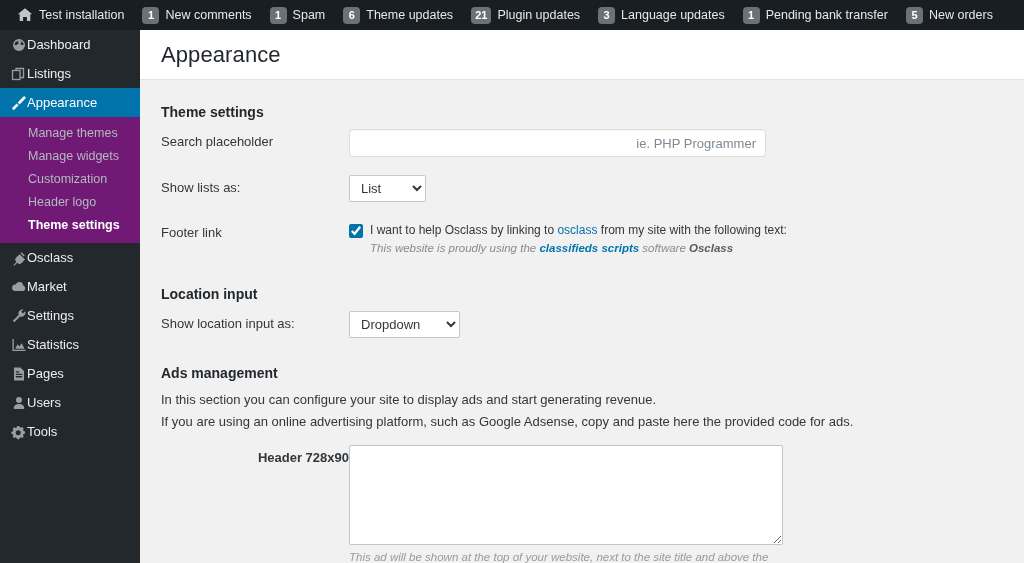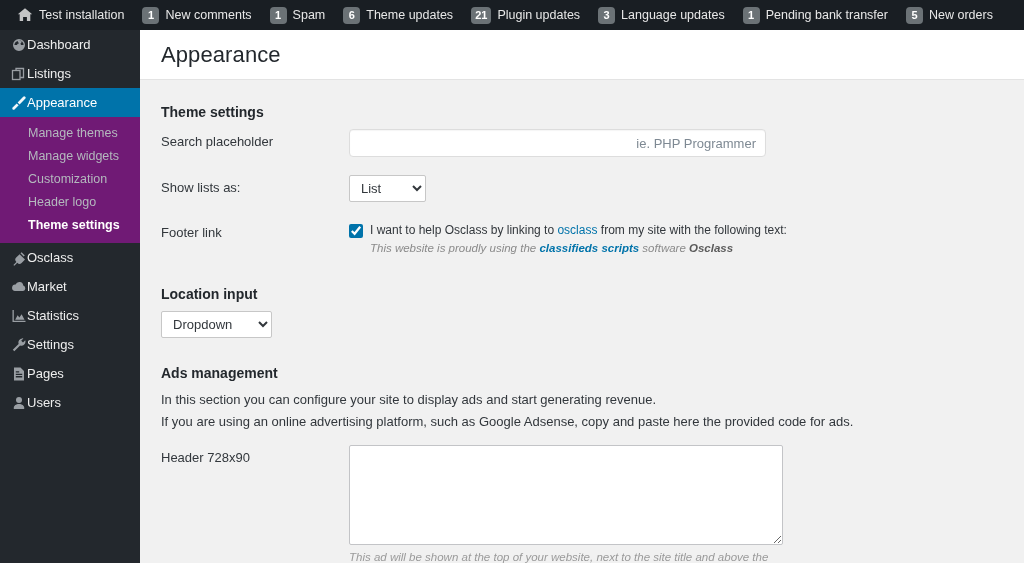--- a/index.html
+++ b/index.html
@@ -310,55 +310,63 @@
       <svg width="16" height="16" viewBox="0 0 16 16" fill="currentColor">
           <path d="M12.3 6.6a4 4 0 0 0-7.7-1A3.2 3.2 0 0 0 4 12h8.1a2.8 2.8 0 0 0 .2-5.4z"></path>
         </svg>
     </span>
     <span>Market</span>
   </div>
 
   <div class="nav-item">
     <span class="nav-icon">
       <svg width="16" height="16" viewBox="0 0 16 16" fill="currentColor">
+          <path d="M11.3 1.5a4 4 0 0 0-3.7 5.4L1.8 12.7l1.5 1.5 5.8-5.8a4 4 0 0 0 5.4-3.7c0-.5-.1-1-.3-1.4l-2.2 2.2-1.8-1.8 2.2-2.2c-.4-.2-.8-.3-1.1-.3z"></path>
+        </svg>
+    </span>
+    <span>Settings</span>
+  </div>
+
+  <div class="nav-item">
+    <span class="nav-icon">
+      <svg width="16" height="16" viewBox="0 0 16 16" fill="currentColor">
           <path d="M1.5 2v12h13v-1.3H2.8V2z"></path>
           <path d="M4.2 11.8h9.3L10.6 6.3 8.4 9.4 6.6 7.3z"></path>
         </svg>
     </span>
     <span>Statistics</span>
   </div>
 
   <div class="nav-item">
     <span class="nav-icon">
       <svg width="16" height="16" viewBox="0 0 16 16" fill="currentColor">
-          <path d="M11.3 1.5a4 4 0 0 0-3.7 5.4L1.8 12.7l1.5 1.5 5.8-5.8a4 4 0 0 0 5.4-3.7c0-.5-.1-1-.3-1.4l-2.2 2.2-1.8-1.8 2.2-2.2c-.4-.2-.8-.3-1.1-.3z"></path>
-        </svg>
-    </span>
-    <span>Settings</span>
-  </div>
-
-  <div class="nav-item">
-    <span class="nav-icon">
-      <svg width="16" height="16" viewBox="0 0 16 16" fill="currentColor">
           <path d="M3 1.5v13h10V5L9.5 1.5zm1.8 6.2h6.4V9H4.8zm0 2.4h6.4v1.3H4.8zm0-4.8h3.4v1.3H4.8z"></path>
         </svg>
     </span>
     <span>Pages</span>
   </div>
 
   <div class="nav-item">
     <span class="nav-icon">
       <svg width="16" height="16" viewBox="0 0 16 16" fill="currentColor">
           <circle cx="8" cy="5" r="3"></circle>
           <path d="M8 9c-3 0-5.2 1.7-5.2 3.8V14h10.4v-1.2C13.2 10.7 11 9 8 9z"></path>
         </svg>
     </span>
     <span>Users</span>
   </div>
 
+  <div class="nav-item">
+    <span class="nav-icon">
+      <svg width="16" height="16" viewBox="0 0 16 16" fill="currentColor">
+          <path d="M6.2 2 5.8 3.4l-1.4.6-1.3-.7-1.4 1.4.7 1.3-.6 1.4L.4 7.8v2l1.4.4.6 1.4-.7 1.3L3.1 14l1.3-.7 1.4.6.4 1.4h2l.4-1.4 1.4-.6 1.3.7 1.4-1.4-.7-1.3.6-1.4 1.4-.4v-2l-1.4-.4-.6-1.4.7-1.3-1.4-1.4-1.3.7-1.4-.6L8.2 2zm1 4.3a2.5 2.5 0 1 1 0 5 2.5 2.5 0 0 1 0-5z"></path>
+        </svg>
+    </span>
+    <span>Tools</span>
+  </div>
 </nav>
 
 <div id="main">
 
   <div id="page-header">
     <h1>Appearance</h1>
   </div>
 
   <div id="content">
 
@@ -398,34 +406,35 @@
               <span class="it-bold">Osclass</span>
             </div>
           </div>
         </div>
       </div>
     </div>
 
     <h2 class="section spaced">Location input</h2>
 
     <div class="row">
+      <div class="row-label">Show location input as:</div>
       <div class="row-field">
         <select class="sel w-drop">
           <option>Dropdown</option>
         </select>
       </div>
     </div>
 
     <h2 class="section spaced" style="margin-top:27px;">Ads management</h2>
 
     <p class="desc">In this section you can configure your site to display ads and start generating revenue.</p>
     <p class="desc">If you are using an online advertising platform, such as Google Adsense, copy and paste here the provided code for ads.</p>
 
     <div class="row" style="margin-top:14px;">
-      <div class="row-label" style="font-weight:normal;">Header 728x90</div>
+      <div class="row-label" style="font-weight:bold;text-align:right;">Header 728x90</div>
       <div class="row-field">
         <textarea class="ta" style=""></textarea>
         <div class="help">This ad will be shown at the top of your website, next to the site title and above the search results. Note that the size of the ad has to be 728x90 pixels.</div>
       </div>
     </div>
 
   </div>
 </div>
 
 </body></html>

